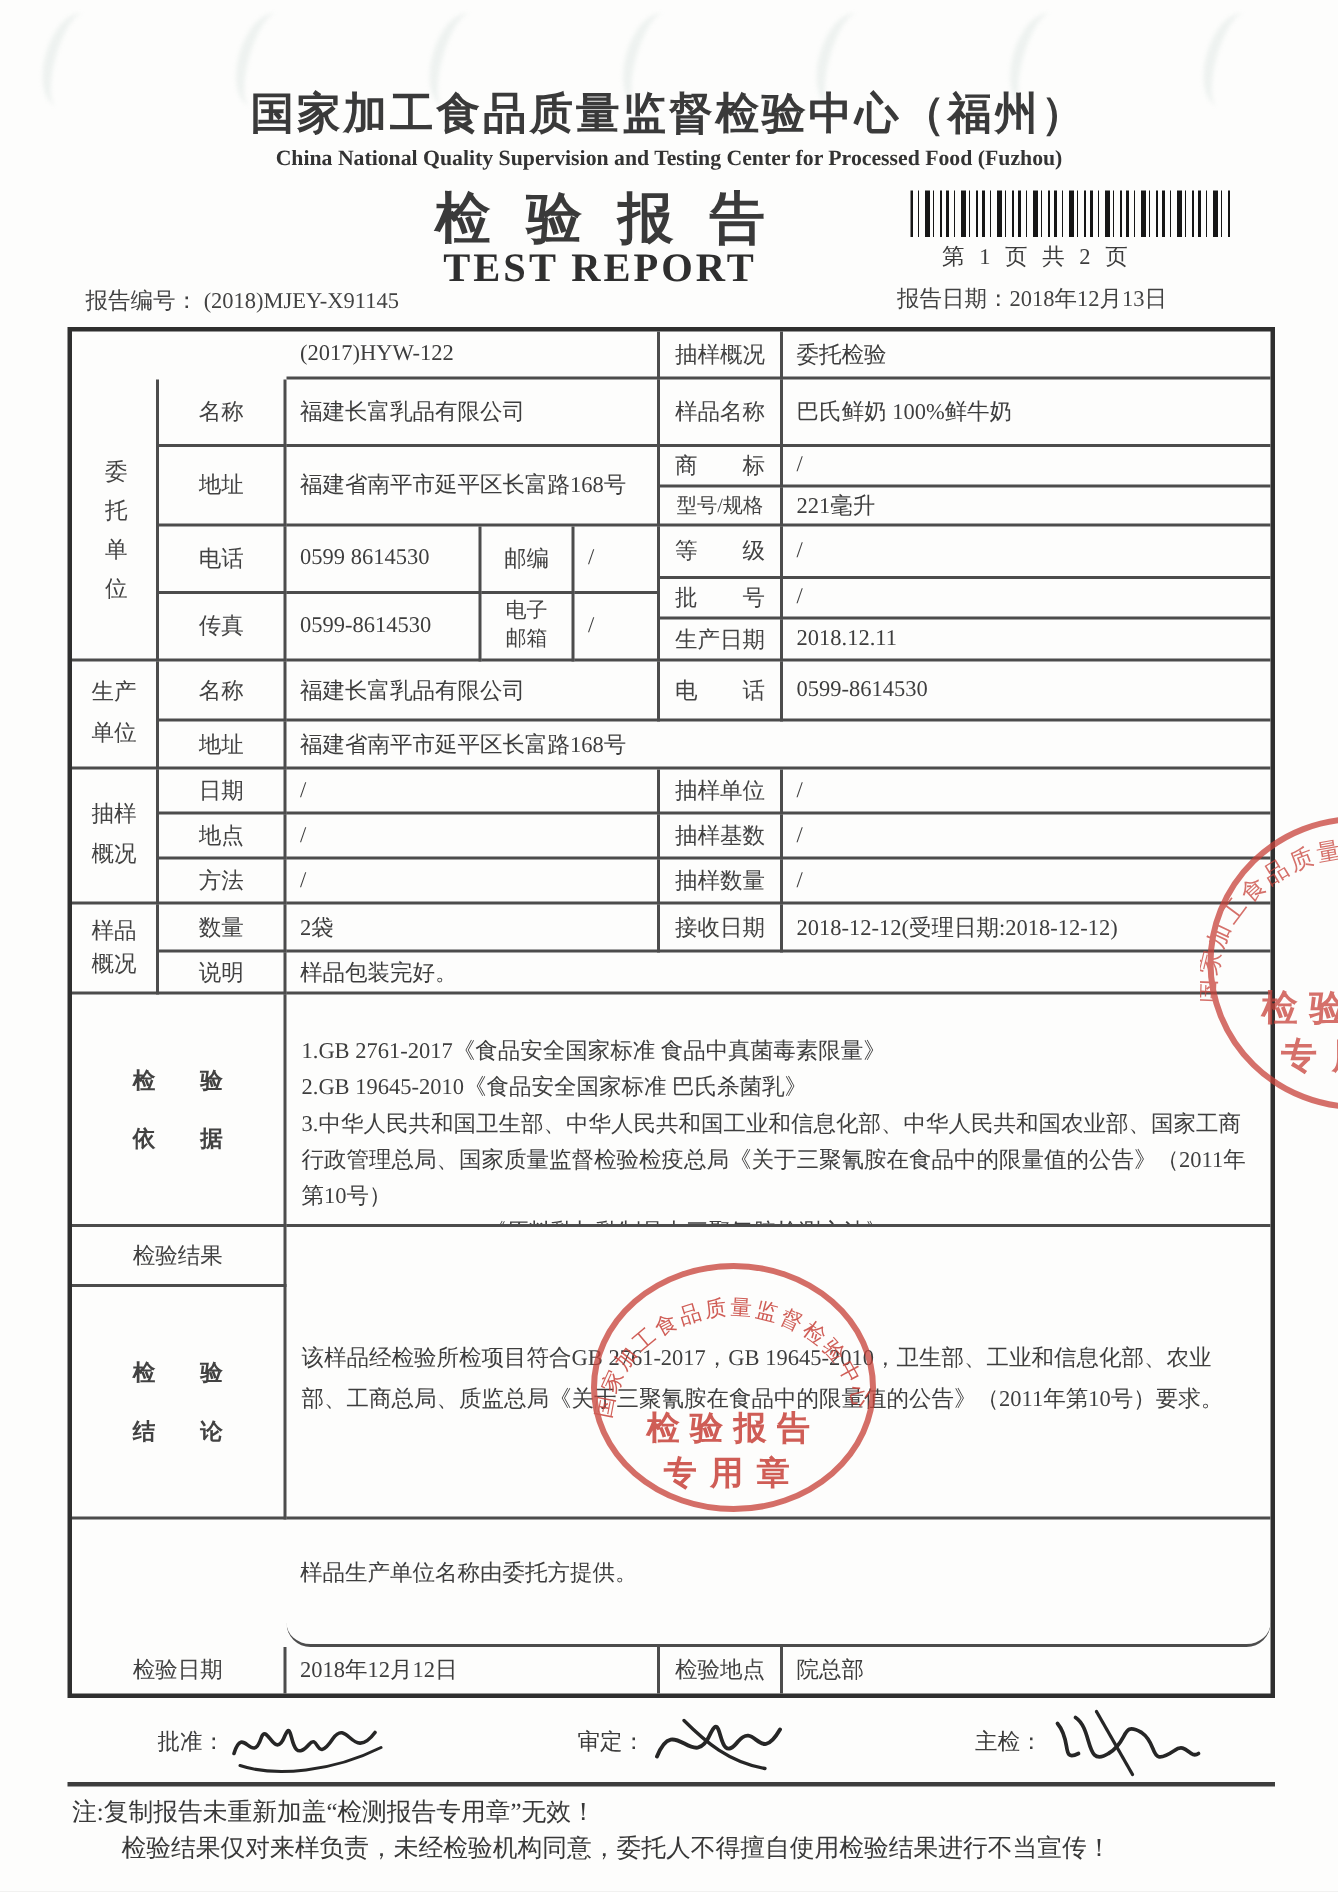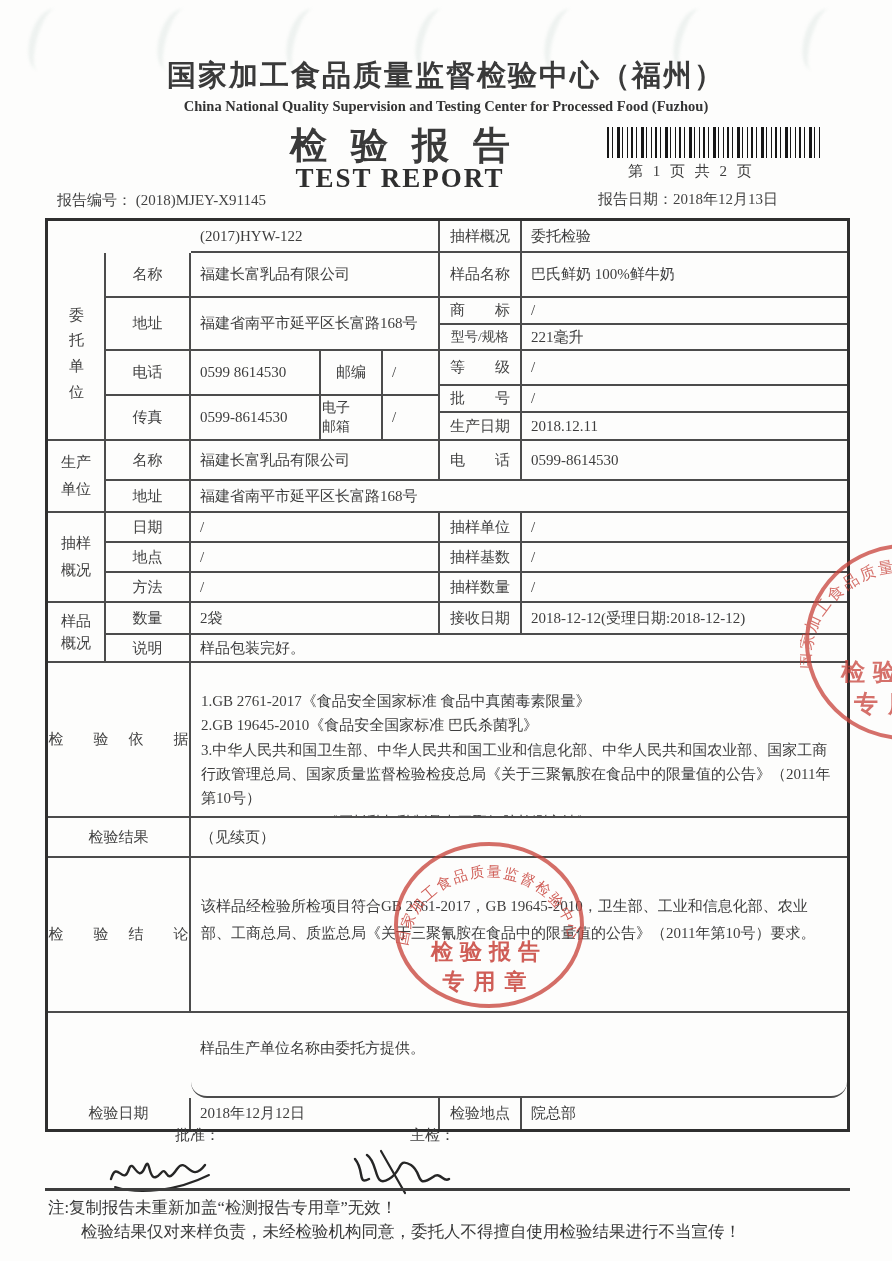--- a/index.html
+++ b/index.html
@@ -21,32 +21,32 @@
        display:grid;grid-template-columns:58px 85px 130px 62px 57px 82px 1fr;
        grid-template-rows:32px 45px 27px 26px 35px 10px 17px 28px 40px 32px 30px 30px 30px 32px 28px 155px 40px 155px 85px 1fr;
        font-size:15px;}
   .c{border-right:2px solid #4c4c4c;border-bottom:2px solid #4c4c4c;display:flex;align-items:center;overflow:hidden;box-sizing:border-box;}
   .er{border-right:none;} .eb{border-bottom:none;}
   .lb{justify-content:center;text-align:center;color:#424242;}
   .vl{padding-left:9px;color:#3d3d3d;}
   .vert{writing-mode:vertical-lr;letter-spacing:26px;justify-content:center;padding-top:0;}
   .grp{justify-content:center;}
   .grp span{display:block;width:32px;word-break:break-all;text-align:center;line-height:1.8;}
-  .wrap2{justify-content:flex-start;}
+  .wrap2{justify-content:center;}
   .wrap2 span{display:block;width:30px;word-break:break-all;text-align:center;line-height:1.35;font-size:14px;}
-  .biglab{flex-direction:row;justify-content:center;gap:20px;}
+  .biglab{flex-direction:column;justify-content:center;gap:20px;font-weight:bold;}
   .blk{align-items:flex-start;padding:8px 12px 0 10px;line-height:1.62;display:block;}
   .blk div{margin:0;}
   .concl{padding-top:35px;line-height:1.8;}
   .remark{align-items:flex-start;padding-top:26px;border-radius:16px;}
   
   .stamp{opacity:.85;}
   
   .sigrow{top:1134px;left:45px;width:805px;height:54px;display:flex;align-items:center;}
-  .siggrp{display:flex;align-items:flex-end;flex-direction:column;}
+  .siggrp{display:flex;align-items:center;}
   .siglab{font-size:15px;color:#3c3c3c;}
   
   .rule{top:1188px;left:45px;width:805px;height:3px;background:#3d3d3d;}
   .notes{top:1196px;left:48px;width:810px;font-size:16.5px;font-weight:normal;color:#383838;line-height:1.45;}
   .notes .n2{padding-left:33px;}
   
   .ghost{width:26px;height:64px;border-left:7px solid rgba(168,192,184,.17);border-radius:50%;transform:rotate(16deg);filter:blur(1.5px);}
 </style>
 </head>
 <body>
@@ -150,21 +150,20 @@
       <div>依　　据</div>
     </div>
     <div class="c blk er" style="grid-area:16/3/17/8;padding-top:26px">
       <div>1.GB 2761-2017《食品安全国家标准 食品中真菌毒素限量》</div>
       <div>2.GB 19645-2010《食品安全国家标准 巴氏杀菌乳》</div>
       <div>3.中华人民共和国卫生部、中华人民共和国工业和信息化部、中华人民共和国农业部、国家工商行政管理总局、国家质量监督检验检疫总局《关于三聚氰胺在食品中的限量值的公告》（2011年第10号）</div>
       <div>4.GB/T 22388-2008《原料乳与乳制品中三聚氰胺检测方法》</div>
     </div>
 
     <div class="c lb" style="grid-area:17/1/18/3">检验结果</div>
-    <div class="c vl er" style="grid-area:17/3/18/8">（见续页）</div>
 
     <div class="c lb biglab" style="grid-area:18/1/19/3">
       <div>检　　验</div>
       <div>结　　论</div>
     </div>
     <div class="c blk concl er" style="grid-area:18/3/19/8">该样品经检验所检项目符合GB 2761-2017，GB 19645-2010，卫生部、工业和信息化部、农业部、工商总局、质监总局《关于三聚氰胺在食品中的限量值的公告》（2011年第10号）要求。</div>
 
     <div class="c vl remark er" style="grid-area:19/3/20/8">样品生产单位名称由委托方提供。</div>
 
     <div class="c lb eb" style="grid-area:20/1/21/3">检验日期</div>
@@ -198,20 +197,27 @@
   </svg>
 
   <div class="abs sigrow">
     <div class="siggrp" style="margin-left:60px">
       <span class="siglab">批准：</span>
       <svg width="115" height="52" viewBox="0 0 115 52">
         <path d="M6 34 C 12 14, 18 42, 24 24 C 28 12, 33 40, 40 22 C 46 8, 42 44, 56 28 C 63 20, 60 42, 72 24 C 82 10, 85 40, 100 20" fill="none" stroke="#262626" stroke-width="2.4" stroke-linecap="round"></path>
         <path d="M10 42 C 34 50, 72 46, 104 30" fill="none" stroke="#262626" stroke-width="2" stroke-linecap="round"></path>
       </svg>
     </div>
+    <div class="siggrp" style="margin-left:120px">
+      <span class="siglab">审定：</span>
+      <svg width="95" height="52" viewBox="0 0 95 52">
+        <path d="M8 36 C 20 6, 32 48, 44 20 C 52 4, 48 44, 62 26 C 74 12, 76 42, 90 18" fill="none" stroke="#262626" stroke-width="2.6" stroke-linecap="round"></path>
+        <path d="M26 12 C 40 26, 56 40, 80 44" fill="none" stroke="#262626" stroke-width="2.2" stroke-linecap="round"></path>
+      </svg>
+    </div>
     <div class="siggrp" style="margin-left:125px">
       <span class="siglab">主检：</span>
       <svg width="110" height="52" viewBox="0 0 110 52">
         <path d="M10 14 C 20 26, 12 40, 24 34 M22 10 C 34 18, 28 44, 44 34 C 58 26, 52 12, 66 20 C 78 28, 70 44, 88 32 C 96 26, 98 38, 104 34" fill="none" stroke="#262626" stroke-width="2.5" stroke-linecap="round"></path>
         <path d="M36 6 C 44 20, 52 34, 60 48" fill="none" stroke="#262626" stroke-width="2.2" stroke-linecap="round"></path>
       </svg>
     </div>
   </div>
 
   <div class="abs rule"></div>

